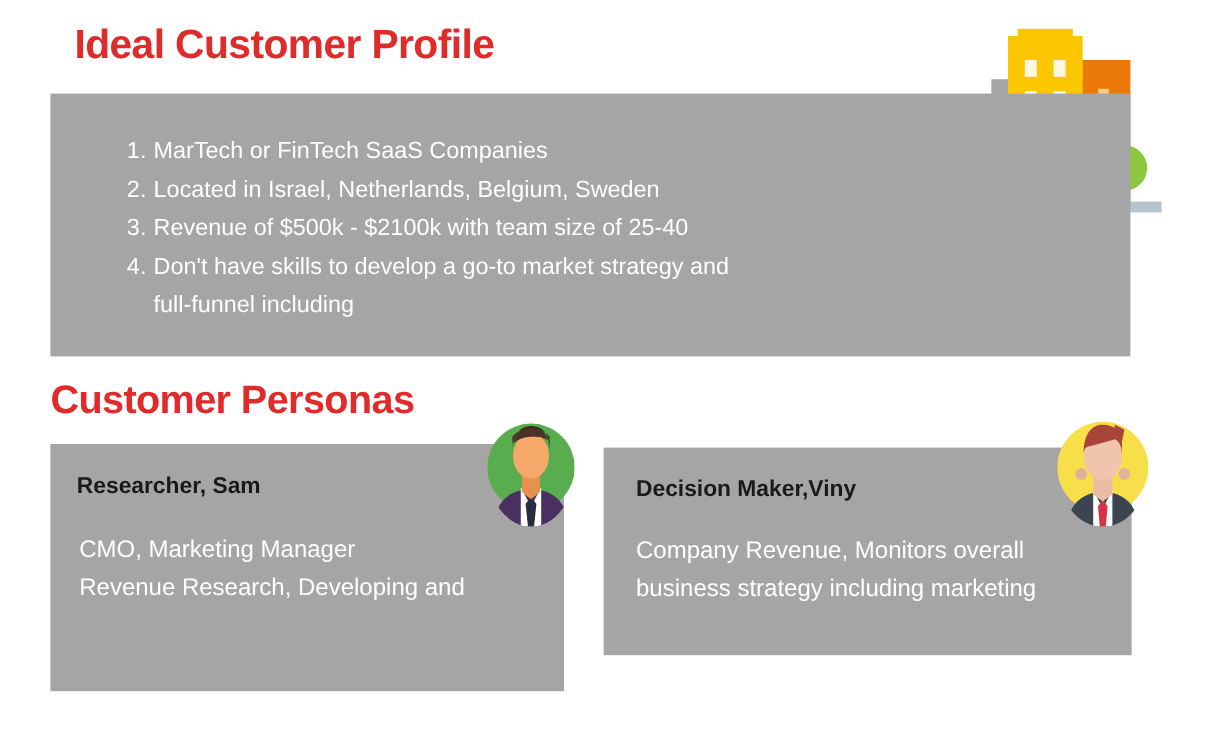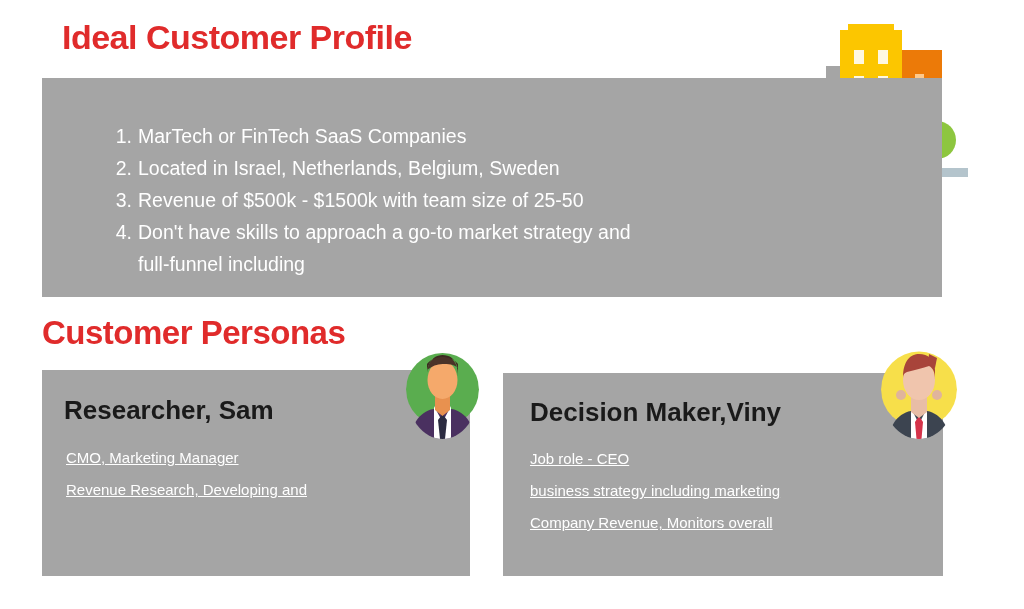--- a/index.html
+++ b/index.html
@@ -46,21 +46,21 @@
   
   #icp-panel {
     position: absolute;
     left: 42px;
     top: 78px;
     width: 900px;
     height: 219px;
     background: #a5a5a5;
   }
   #icp-list {
-    margin: 12px;
+    margin: 2px;
     padding: 30px 0 0 0;
     list-style: none;
     counter-reset: icp;
   }
   #icp-list li {
     counter-increment: icp;
     position: relative;
     color: #ffffff;
     font-size: 19.5px;
     line-height: 32px;
@@ -86,39 +86,38 @@
   #persona-card-0 {
     left: 42px;
     top: 370px;
     width: 428px;
     height: 206px;
   }
   #persona-card-1 {
     left: 503px;
     top: 373px;
     width: 440px;
-    height: 203px;
+    height: 173px;
   }
   .persona-title {
     position: absolute;
     color: #1a1a1a;
-    font-size: 26px;
+    font-size: 19px;
     font-weight: 600;
     white-space: nowrap;
   }
   #persona-card-0 .persona-title { left: 22px; top: 25px; }
   #persona-card-1 .persona-title { left: 27px; top: 24px; }
   .persona-title .bold-name { font-weight: bold; }
 
   .persona-lines {
     position: absolute;
     color: #ffffff;
-    font-size: 15px;
+    font-size: 20px;
     line-height: 32px;
-    text-decoration: underline;
   }
   #persona-card-0 .persona-lines { left: 24px; top: 72px; }
   #persona-card-1 .persona-lines { left: 27px; top: 70px; }
   .persona-lines div { white-space: nowrap; }
 
   
   .avatar {
     position: absolute;
     border-radius: 50%;
     overflow: hidden;
@@ -175,24 +174,24 @@
 
   <div id="icp-panel">
     <ol id="icp-list">
       <li>
         <span class="cont">MarTech or FinTech SaaS Companies</span>
       </li>
       <li>
         <span class="cont">Located in Israel, Netherlands, Belgium, Sweden</span>
       </li>
       <li>
-        <span class="cont">Revenue of $500k - $1500k with team size of 25-50</span>
-      </li>
-      <li>
-        <span class="cont">Don't have skills to approach a go-to market strategy and</span>
+        <span class="cont">Revenue of $500k - $2100k with team size of 25-40</span>
+      </li>
+      <li>
+        <span class="cont">Don't have skills to develop a go-to market strategy and</span>
         <span class="cont">full-funnel including</span>
       </li>
     </ol>
   </div>
 
   <div id="personas-heading" class="section-heading">Customer Personas</div>
 
   <div id="persona-card-0" class="persona-card">
     <div class="persona-title">
       <span>Researcher, </span><span class="bold-name">Sam</span>
@@ -220,23 +219,22 @@
       <path d="M21 36 C21 20 29 16 36.5 16 C44 16 52 20 52 36 L52 28 C48 24 42 24 36.5 24 C31 24 26 26 21 30 Z" fill="#4a3328"></path>
       <path d="M21 30 C24 18 31 15 36.5 15 C43 15 50 18 52 30 L52 24 C48 19 42 17 36.5 17 C31 17 25 19 21 24 Z" fill="#3d2a21"></path>
     </svg>
   </div>
 
   <div id="persona-card-1" class="persona-card">
     <div class="persona-title">
       <span>Decision Maker,</span><span class="bold-name">Viny</span>
     </div>
     <div class="persona-lines">
-      <div>Job role - CEO</div>
+      <div>Company Revenue, Monitors overall</div>
       <div>business strategy including marketing</div>
-      <div>Company Revenue, Monitors overall</div>
     </div>
   </div>
 
   <div id="avatar-1" class="avatar">
     <svg viewBox="0 0 76 99" xmlns="http://www.w3.org/2000/svg">
       <circle cx="38" cy="49.5" r="38" fill="#f7df4a"></circle>
 
       <circle cx="20" cy="55" r="5" fill="#e0b49c"></circle>
       <circle cx="56" cy="55" r="5" fill="#e0b49c"></circle>
 

